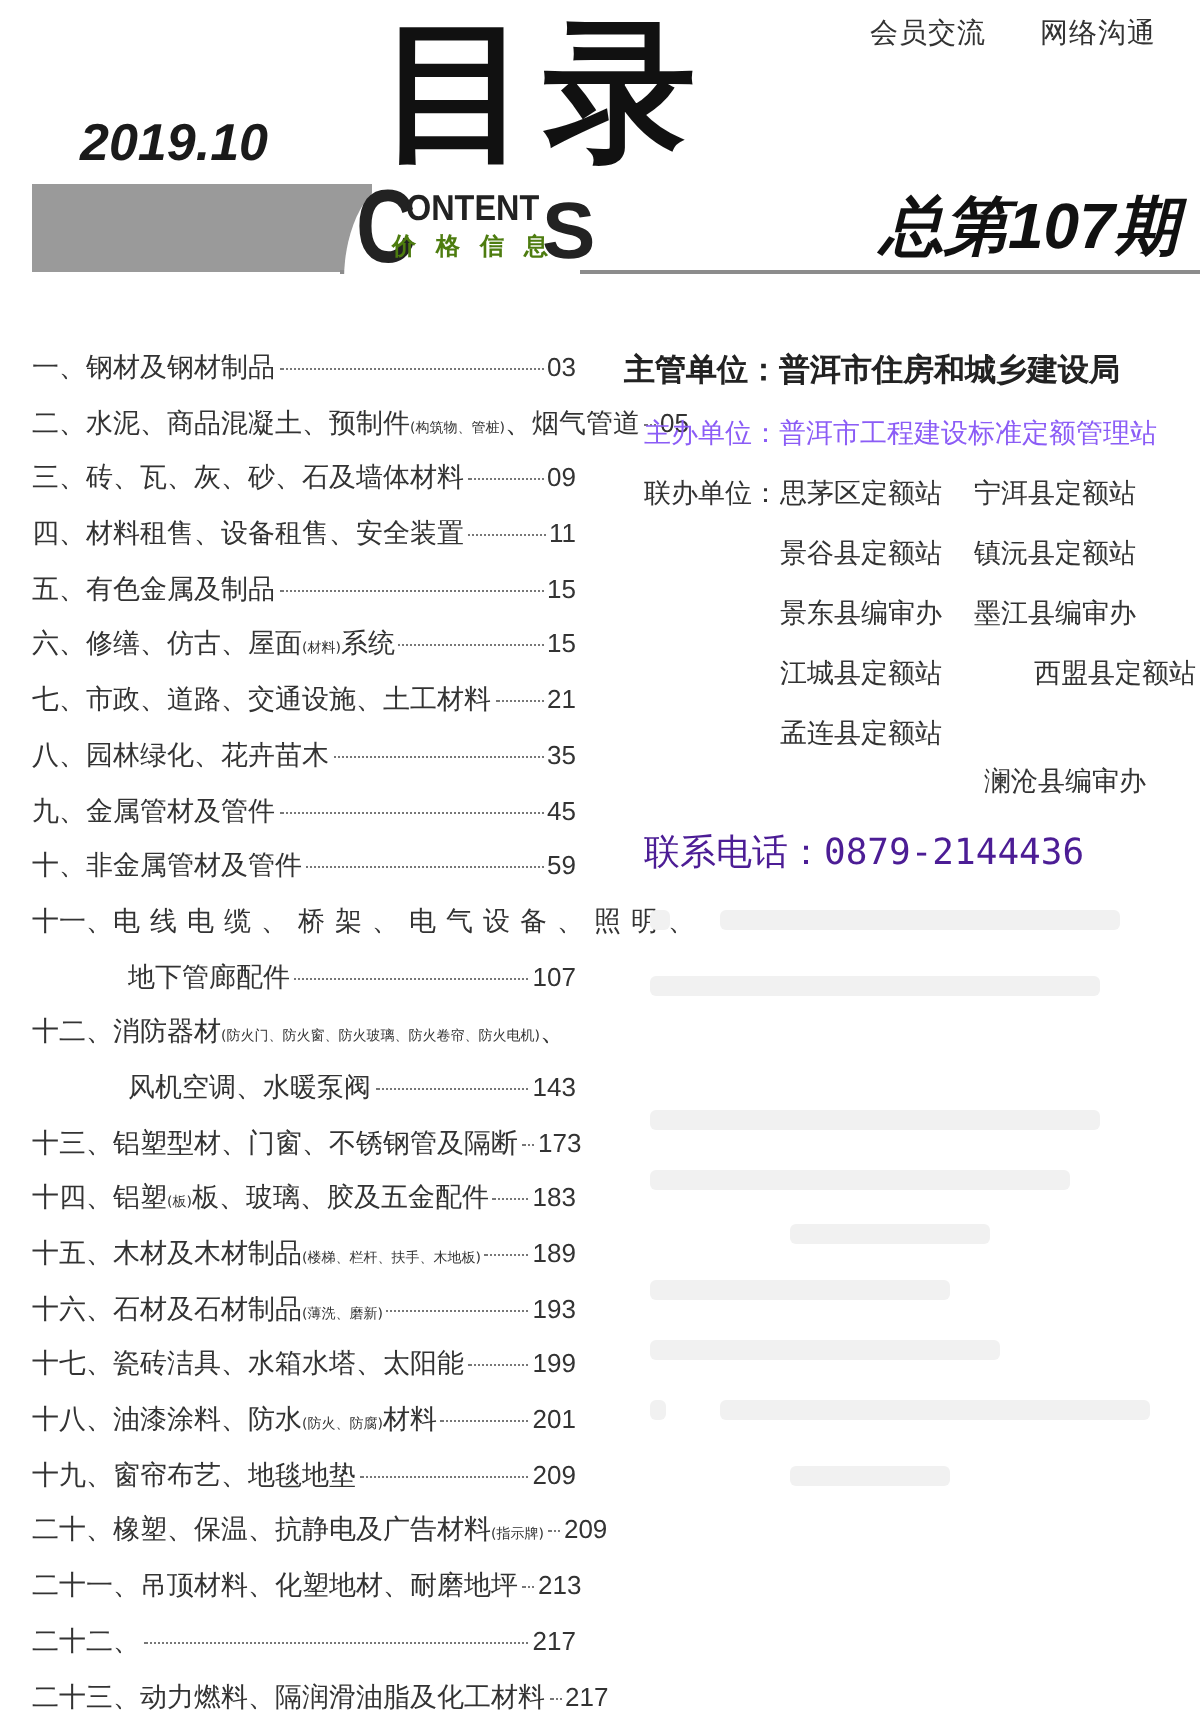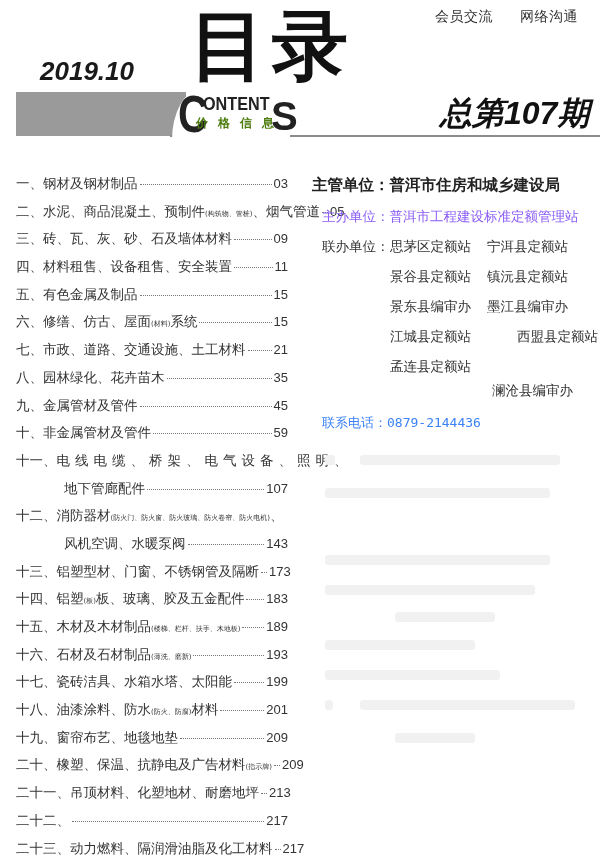--- a/index.html
+++ b/index.html
@@ -25,21 +25,21 @@
   .toc-row .title { flex:0 0 auto; }
   .toc-row .small { font-size:7px; }
   .toc-row .dots { flex:1 1 auto; border-bottom:1px dotted #777; margin:0 2px; transform:translateY(-3px); min-width:6px; }
   .toc-row .page { flex:0 0 auto; font-family:"Liberation Sans", sans-serif; font-size:13px; }
   .toc-row.indent { padding-left:48px; }
   .toc-row.wide .title { letter-spacing:5px; }
 
   .org { left:312px; font-size:14px; color:#8b5cf6; }
   .org-main { top:175px; font-size:15.5px; font-weight:bold; color:#222; }
   .co { position:absolute; font-size:13.5px; color:#333; }
-  .phone { top:414px; left:322px; font-size:13px; color:#3b82f6; }
+  .phone { top:414px; left:322px; font-size:18px; color:#4c1d95; }
   .ghost { position:absolute; height:10px; background:#f1f1f1; border-radius:3px; }
 </style>
 </head>
 <body>
 
 <div class="abs tagline">
   <span>会员交流</span>
   <span>网络沟通</span>
 </div>
 <div class="abs big-title">目录</div>

